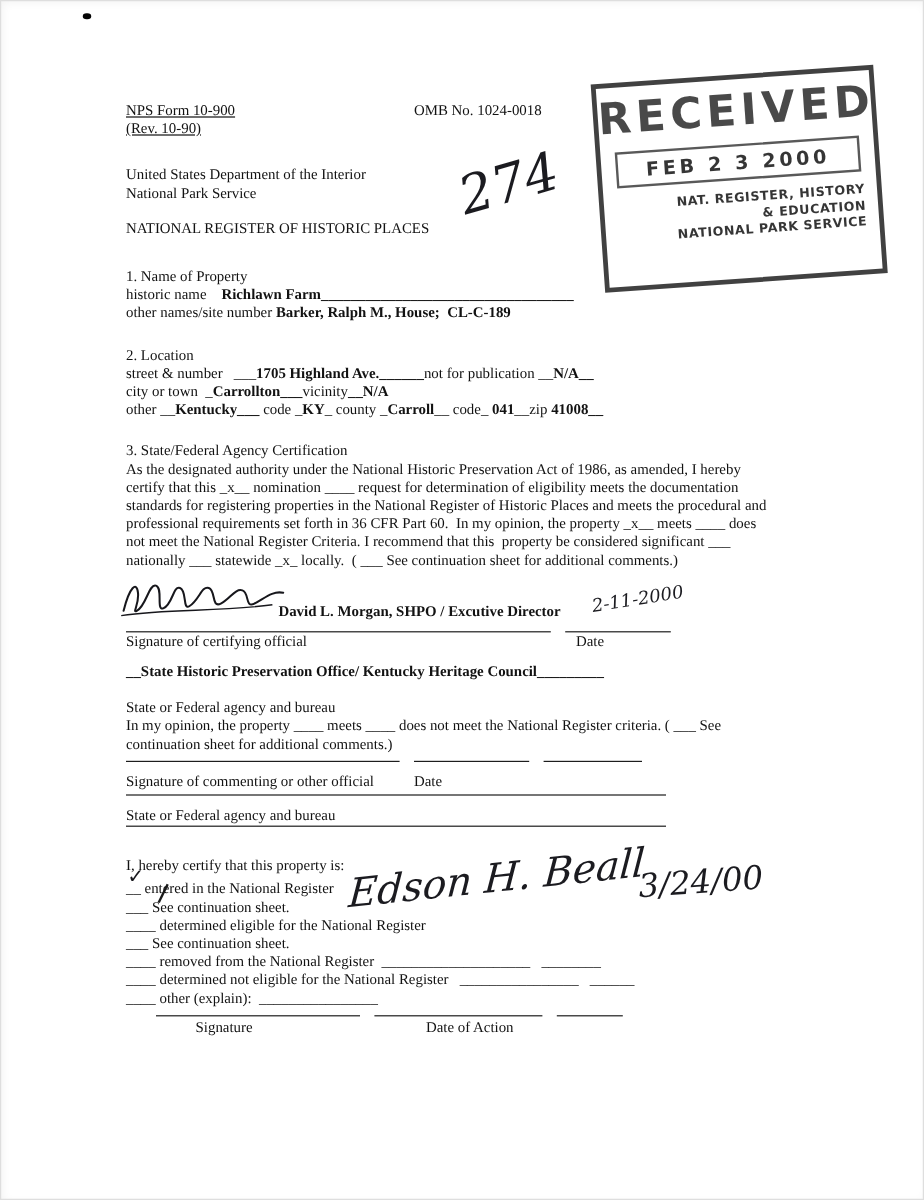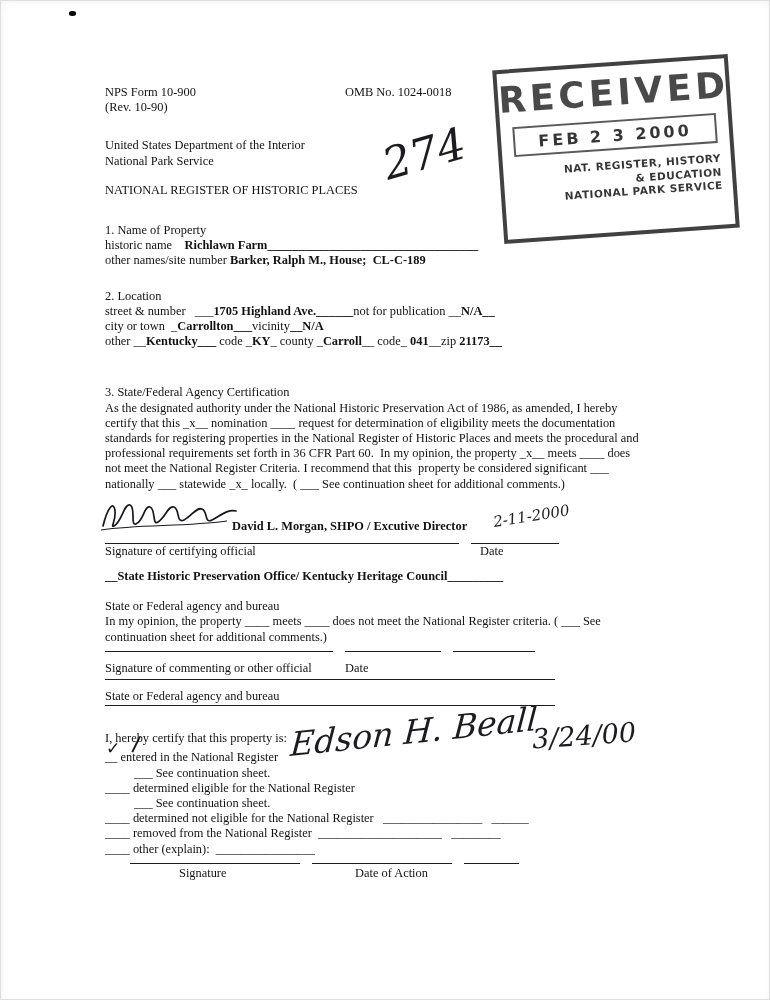--- a/index.html
+++ b/index.html
@@ -6,44 +6,44 @@
   html,body { background:#ffffff; }
   .page {
     position:relative; width:770px; height:1000px; background:#fff;
     font-family:"Liberation Serif", serif; color:#121212; overflow:hidden;
     box-shadow: inset 0 0 0 1px #dedede, inset 2px 2px 8px rgba(0,0,0,0.05);
   }
   .content { position:absolute; left:105px; top:85px; width:610px; font-size:12.4px; line-height:15.2px; }
   .t { white-space:pre; }
   .bseg { font-weight:bold; }
   .bold { font-weight:bold; }
-  .rel { position:relative; }
+  .rel { position:relative;text-decoration:underline; }
   .abs { position:absolute; top:0; }
 
   .sec-dept { margin-top:23px; }
   .sec-title { margin-top:14px;font-family:Liberation Serif, serif; }
   .sec-1 { margin-top:25px; }
   .sec-2 { margin-top:20px; }
-  .sec-3 { margin-top:36px; }
+  .sec-3 { margin-top:19px; }
   .sec-4 { margin-top:25px; }
 
   .sig-row { position:relative; height:50px; }
   .sig-svg { position:absolute; left:-6px; top:2px; }
   .sig-name { position:absolute; left:127px; top:27px; font-weight:bold; }
   .hand { font-family:"DejaVu Serif", serif; font-style:italic; color:#1b1b20; }
   .sig-date { position:absolute; left:388px; top:17px; font-size:15px; transform:rotate(-9deg); }
 
   .rule-row { display:flex; gap:12px; }
   .seg { border-bottom:1.5px solid #1d1d1d; height:2px; }
   .rule { border-bottom:1.5px solid #1d1d1d; width:450px; height:2px; }
   .lblrow { position:relative; height:15.2px; }
 
   .mt2{margin-top:2px;} .mt5{margin-top:5px;} .mt9{margin-top:9px;}
   .mt10{margin-top:10px;} .mt15{margin-top:15px;}
-  .indent { margin-left:29px; }
+  .indent { }
   .list-start { margin-top:4px; }
 
   .blankwrap { position:relative; display:inline-block; }
   .check { position:absolute; left:1px; top:-9px; font-size:17px; font-style:normal;
            font-family:"DejaVu Sans", sans-serif; color:#17171c; }
 
   
   .stamp {
     position:absolute; left:498px; top:62px; width:236px; height:174px;
     border:4px solid rgba(18,18,18,0.8); transform:rotate(-4deg);
@@ -111,21 +111,21 @@
     <div class="sec-1">
       <div class="t">1. Name of Property</div>
       <div><span class="t">historic name    </span><span class="t bseg">Richlawn Farm</span><span class="t bseg">__________________________________</span></div>
       <div><span class="t">other names/site number </span><span class="t bseg">Barker, Ralph M., House;  CL-C-189</span></div>
     </div>
 
     <div class="sec-2">
       <div class="t">2. Location</div>
       <div><span class="t">street &amp; number   ___</span><span class="t bseg">1705 Highland Ave.</span><span class="t bseg">______</span><span class="t">not for publication __</span><span class="t bseg">N/A</span><span class="t bseg">__</span></div>
       <div><span class="t">city or town  _</span><span class="t bseg">Carrollton</span><span class="t bseg">___</span><span class="t">vicinity</span><span class="t bseg">__N/A</span></div>
-      <div><span class="t">other __</span><span class="t bseg">Kentucky</span><span class="t bseg">___</span><span class="t"> code _</span><span class="t bseg">KY</span><span class="t">_ county _</span><span class="t bseg">Carroll</span><span class="t">__ code_ </span><span class="t bseg">041</span><span class="t">__zip </span><span class="t bseg">21173</span><span class="t bseg">__</span></div>
+      <div><span class="t">other __</span><span class="t bseg">Kentucky</span><span class="t bseg">___</span><span class="t"> code _</span><span class="t bseg">KY</span><span class="t">_ county _</span><span class="t bseg">Carroll</span><span class="t">__ code_ </span><span class="t bseg">041</span><span class="t">__zip </span><span class="t bseg">41008</span><span class="t bseg">__</span></div>
     </div>
 
     <div class="sec-3">
       <div class="t">3. State/Federal Agency Certification</div>
       <div class="t">As the designated authority under the National Historic Preservation Act of 1986, as amended, I hereby
 certify that this _x__ nomination ____ request for determination of eligibility meets the documentation
 standards for registering properties in the National Register of Historic Places and meets the procedural and
 professional requirements set forth in 36 CFR Part 60.  In my opinion, the property _x__ meets ____ does
 not meet the National Register Criteria. I recommend that this  property be considered significant ___
 nationally ___ statewide _x_ locally.  ( ___ See continuation sheet for additional comments.)</div>
@@ -168,29 +168,29 @@
       <div class="rule"></div>
     </div>
 
     <div class="sec-4">
       <div class="t">I, hereby certify that this property is:</div>
 
       <div class="t list-start"><span class="blankwrap"><span class="t">__</span><span class="hand check">✓</span></span><span class="t"> entered in the National Register</span></div>
       <div class="t indent">___ See continuation sheet.</div>
       <div class="t">____ determined eligible for the National Register</div>
       <div class="t indent">___ See continuation sheet.</div>
+      <div class="t">____ removed from the National Register  ____________________   ________</div>
       <div class="t">____ determined not eligible for the National Register   ________________   ______</div>
-      <div class="t">____ removed from the National Register  ____________________   ________</div>
       <div class="t">____ other (explain):  ________________</div>
 
       <div class="rule-row mt5" style="margin-left:25px">
         <div class="seg" style="width:170px"></div>
         <div class="seg" style="width:140px"></div>
         <div class="seg" style="width:55px"></div>
       </div>
       <div class="lblrow mt2">
-        <span class="t abs" style="left:74px">Signature</span>
+        <span class="t abs" style="left:58px">Signature</span>
         <span class="t abs" style="left:250px">Date of Action</span>
       </div>
     </div>
 
   </div>
 </div>
 
 </body></html>

